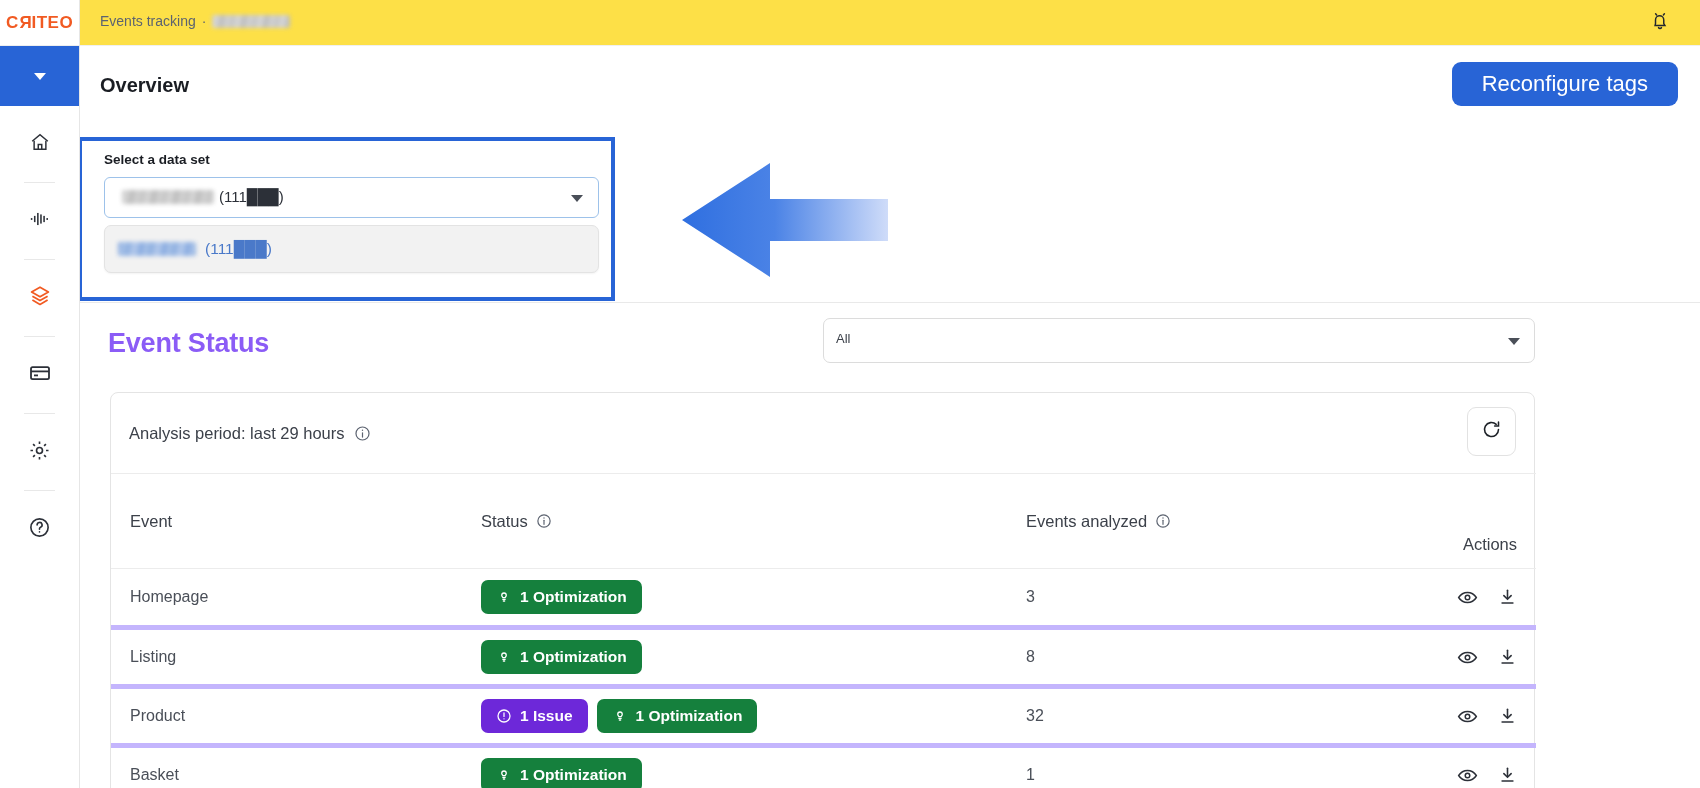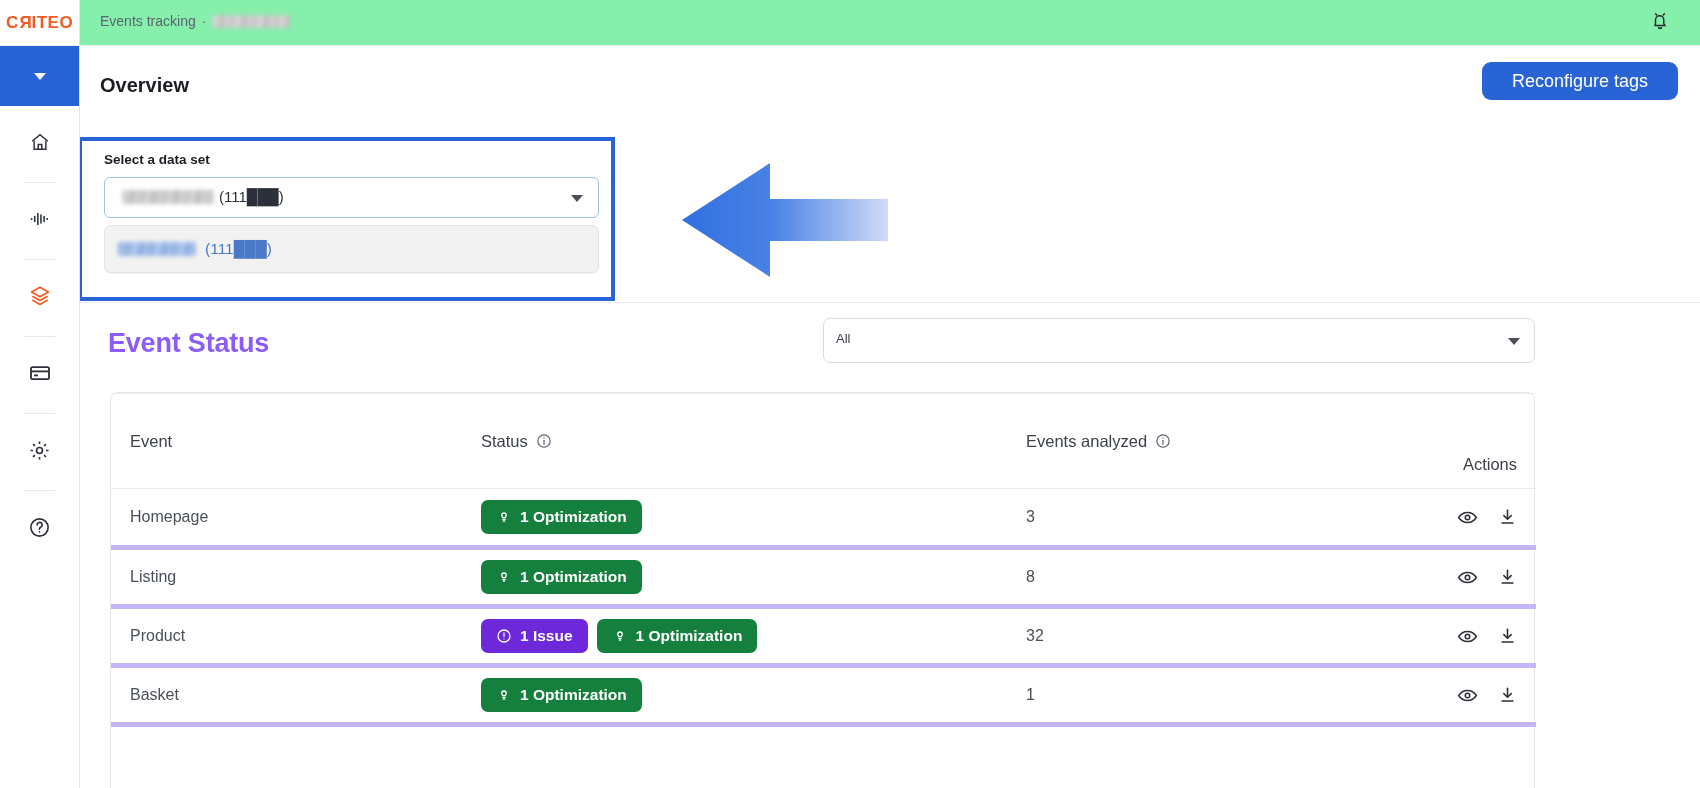--- a/index.html
+++ b/index.html
@@ -51,21 +51,21 @@
     cursor: pointer;
     color: #2c3038;
   }
   .nav-sep { height: 1px; margin: 0 24px; background: #e8e8e8; }
   .nav-item.active { color: #f15a22; }
 
   
   #topbar {
     position: absolute; left: 80px; top: 0;
     width: 1620px; height: 46px;
-    background: #86efac;
+    background: #fde047;
     border-bottom: 1px solid #f0f0f0;
   }
   #breadcrumb {
     position: absolute; left: 20px; top: 13px;
     font-size: 14px; color: #5c6370;
     display: flex; align-items: center; gap: 6px;
   }
   .redacted {
     display: inline-block;
     border-radius: 2px;
@@ -86,25 +86,25 @@
     position: absolute; left: 80px; top: 46px;
     width: 1620px; height: 90px;
     background: #ffffff;
   }
   #page-title {
     position: absolute; left: 20px; top: 28px;
     font-size: 20px; font-weight: bold; color: #1a1d23;
   }
   #reconfigure-btn {
     position: absolute; right: 22px; top: 16px;
-    height: 38px; padding: 9px 30px;
+    height: 44px; padding: 9px 30px;
     background: #2864d6; color: #ffffff;
     border: none; border-radius: 9px;
     font-family: "Liberation Sans", sans-serif;
-    font-size: 18px;
+    font-size: 22px;
     cursor: pointer;
   }
 
   
   #dataset-highlight {
     position: absolute; left: 78px; top: 137px;
     width: 537px; height: 164px;
     border: 4px solid #2864d6;
     background: #ffffff;
     z-index: 4;
@@ -415,20 +415,40 @@
 <div id="section-divider"></div>
 
 <div id="event-status-title">Event Status</div>
 
 <div id="status-filter">
   <div id="status-filter-value">All</div>
   <div id="status-filter-caret"></div>
 </div>
 
 <div id="table-card">
+  <div id="analysis-bar">
+    <div id="analysis-period">
+      <span>Analysis period: last 29 hours</span>
+      <span class="info-icon">
+        <svg width="17" height="17" viewBox="0 0 24 24" fill="none" stroke="currentColor" stroke-width="1.7">
+          <circle cx="12" cy="12" r="9.2"></circle>
+          <path d="M12 11v6" stroke-linecap="round"></path>
+          <circle cx="12" cy="7.5" r="1" fill="currentColor" stroke="none"></circle>
+        </svg>
+      </span>
+    </div>
+    <div id="refresh-btn">
+      <span>
+        <svg width="21" height="21" viewBox="0 0 24 24" fill="none" stroke="#1e2228" stroke-width="1.8" stroke-linecap="round">
+          <path d="M20 12a8 8 0 1 1-2.6-5.9"></path>
+          <path d="M20 3.6V8h-4.4"></path>
+        </svg>
+      </span>
+    </div>
+  </div>
 
   <table id="events-table">
     <thead>
       <tr>
         <th class="col-event">
           <div class="th-inner">
             <span>Event</span>
           </div>
         </th>
         <th class="col-status">

